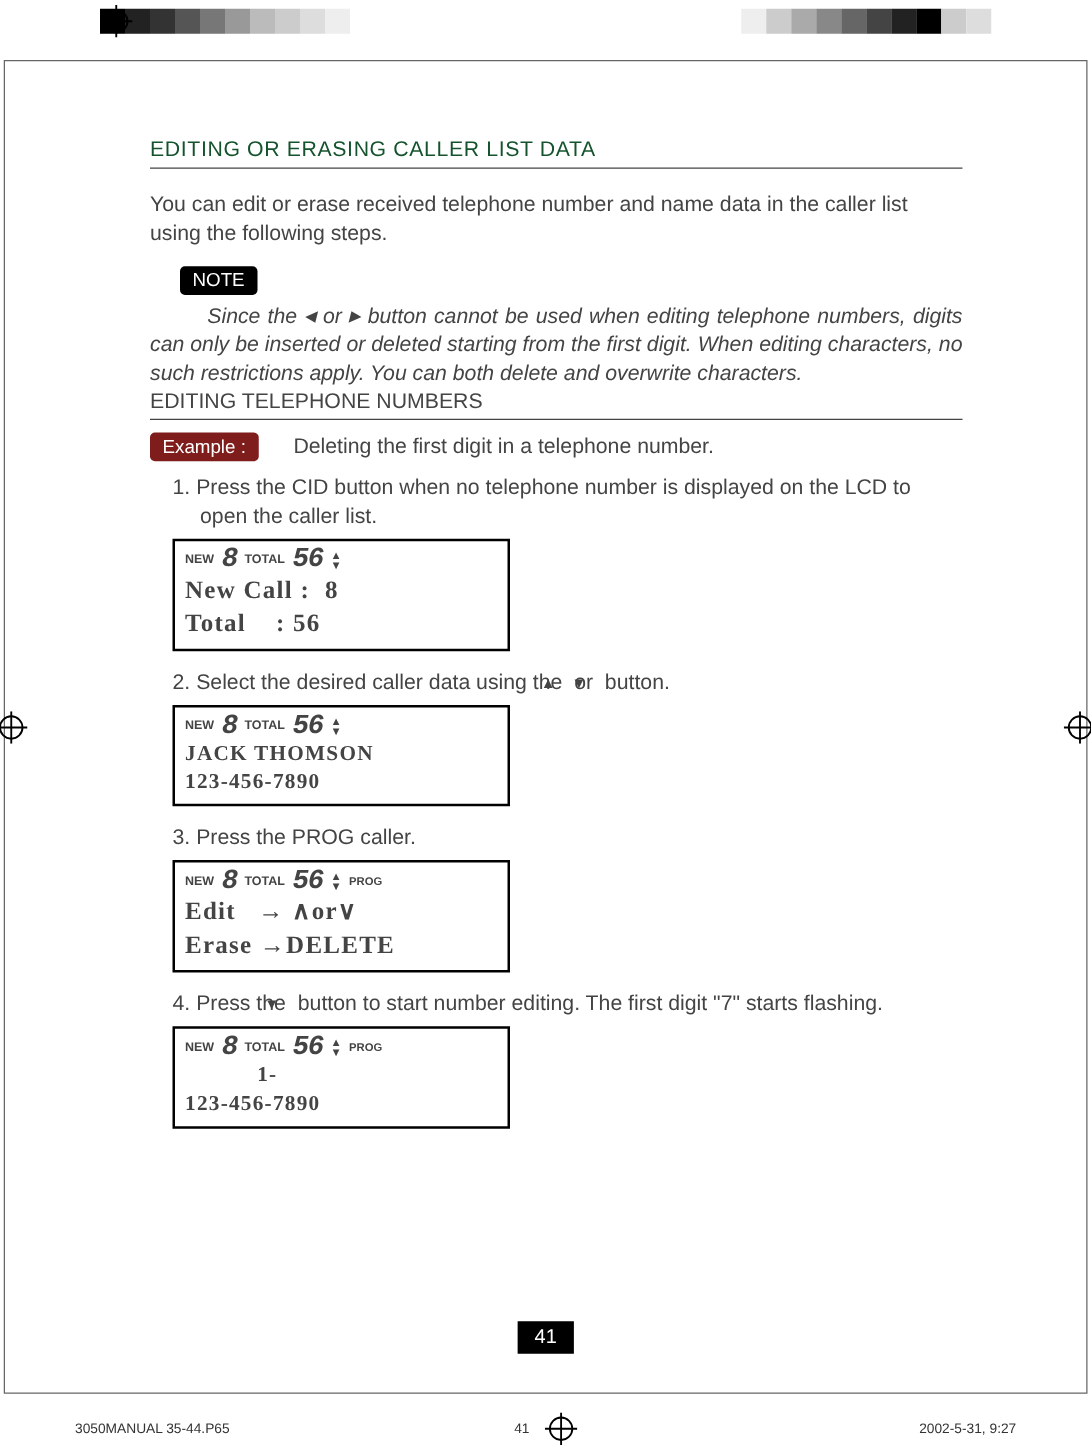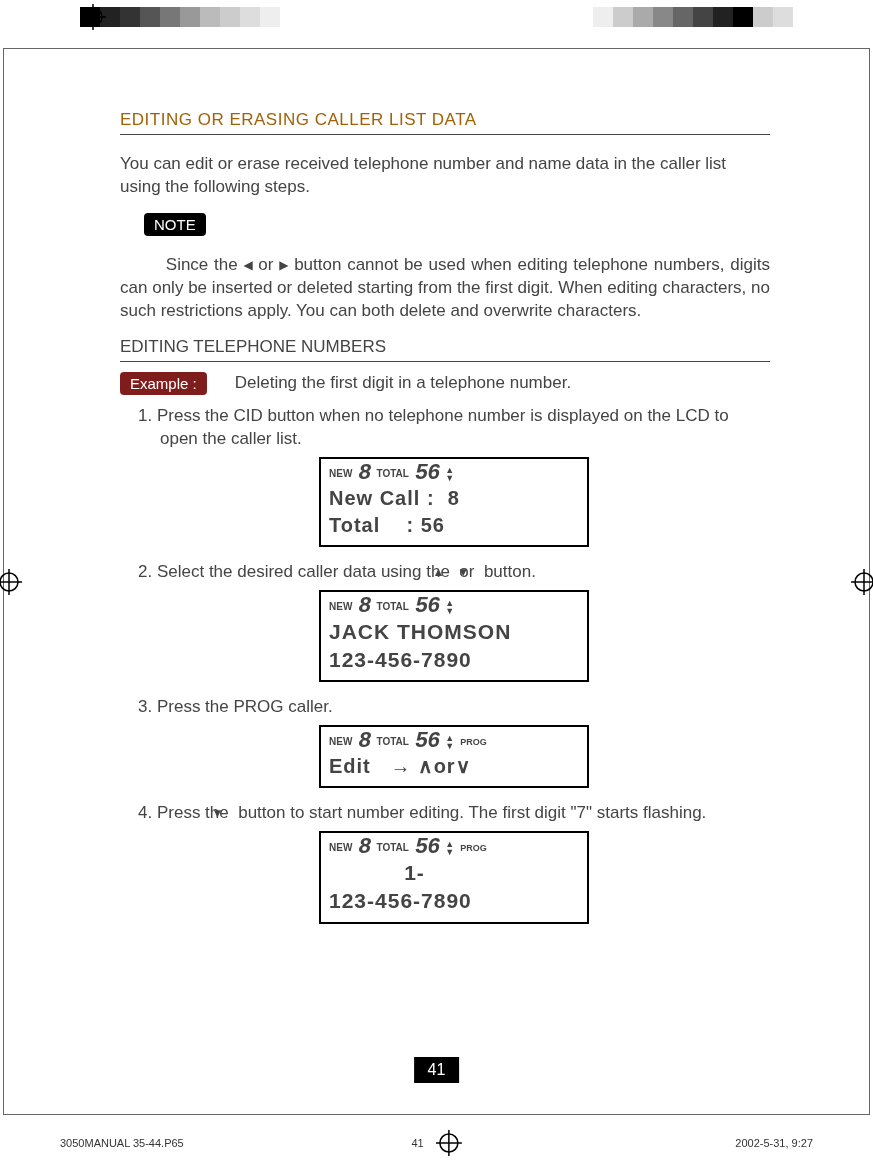--- a/index.html
+++ b/index.html
@@ -48,45 +48,45 @@
   .content {
     position: absolute;
     left: 120px;
     top: 110px;
     width: 650px;
     color: #444;
   }
   .section-title {
     font-size: 17px;
     letter-spacing: 0.5px;
-    color: #a16207;
+    color: #14532d;
     padding-bottom: 4px;
     border-bottom: 1.5px solid #444;
     margin-bottom: 18px;
   }
   .intro {
     font-size: 17px;
     line-height: 1.35;
     margin-bottom: 14px;
   }
   .note-badge {
     display: inline-block;
     background: #000;
     color: #fff;
     padding: 3px 10px;
     font-size: 15px;
     border-radius: 4px;
     margin-left: 24px;
-    margin-bottom: 18px;
+    margin-bottom: 6px;
   }
   .note-body {
     font-size: 17px;
     line-height: 1.35;
     text-align: justify;
-    margin-bottom: 14px;
+    font-style: italic;
   }
   .sub-title {
     font-size: 17px;
     padding-bottom: 4px;
     border-bottom: 1.5px solid #444;
     margin-bottom: 10px;
   }
   .example-row {
     display: flex;
     align-items: center;
@@ -98,41 +98,41 @@
     color: #fff;
     padding: 3px 10px;
     font-size: 15px;
     border-radius: 4px;
   }
   .example-text { font-size: 17px; }
   .steps { list-style: none; padding: 0 0 0 18px; margin: 0; }
   .steps li { font-size: 17px; line-height: 1.35; margin-bottom: 6px; }
   .step-num { display:inline; }
   .step-body { display:block; padding-left: 22px; text-indent: -22px; }
-  .lcd-wrap { display:flex; justify-content:center; margin: 6px 0 14px 0; }
+  .lcd-wrap { display:flex; margin: 6px 0 14px 0; }
   .lcd {
     border: 2px solid #000;
     width: 250px;
     padding: 4px 8px 6px 8px;
     background: #fff;
     font-family: "Courier New", monospace;
   }
   .lcd .top {
     display:flex;
     align-items:center;
     gap:6px;
     font-size:10px;
     font-weight:bold;
     font-family: Arial, sans-serif;
     height: 22px;
   }
   .seg { font-family: "Courier New", monospace; font-size: 22px; font-weight:bold; font-style: italic; letter-spacing: -1px; }
   .updown { font-size: 9px; line-height: 8px; display:flex; flex-direction:column; align-items:center; }
-  .lcd .line { font-family: Liberation Sans, sans-serif; font-size: 20px; font-weight:bold; letter-spacing: 1px; white-space: pre; }
-  .lcd .line.big { font-size: 21px; }
+  .lcd .line { font-family: Liberation Serif, serif; font-size: 20px; font-weight:bold; letter-spacing: 1px; white-space: pre; }
+  .lcd .line.big { font-size: 17px; }
   .inline-tri { font-size: 12px; display:inline-block; vertical-align: 1px; }
   .prog-lbl { font-size: 9px; font-weight:bold; font-family: Arial; }
 
   .page-num {
     position: absolute;
     bottom: 80px;
     left: 50%;
     transform: translateX(-50%);
     background: #000;
     color: #fff;
@@ -273,20 +273,21 @@
               <span class="seg">8</span>
               <span>TOTAL</span>
               <span class="seg">56</span>
               <span class="updown">
                   <span>▲</span>
                   <span>▼</span>
                 </span>
               <span class="prog-lbl">PROG</span>
             </div>
             <div class="line">Edit   → ∧or∨</div>
+            <div class="line">Erase →DELETE</div>
           </div>
         </div>
       </li>
 
       <li>
         <span class="step-body"><span class="step-num">4.</span> <span>Press the </span><span class="inline-tri">▼</span><span> button to start number editing. The first digit "7" starts flashing.</span></span>
         <div class="lcd-wrap">
           <div class="lcd">
             <div class="top">
               <span>NEW</span>

